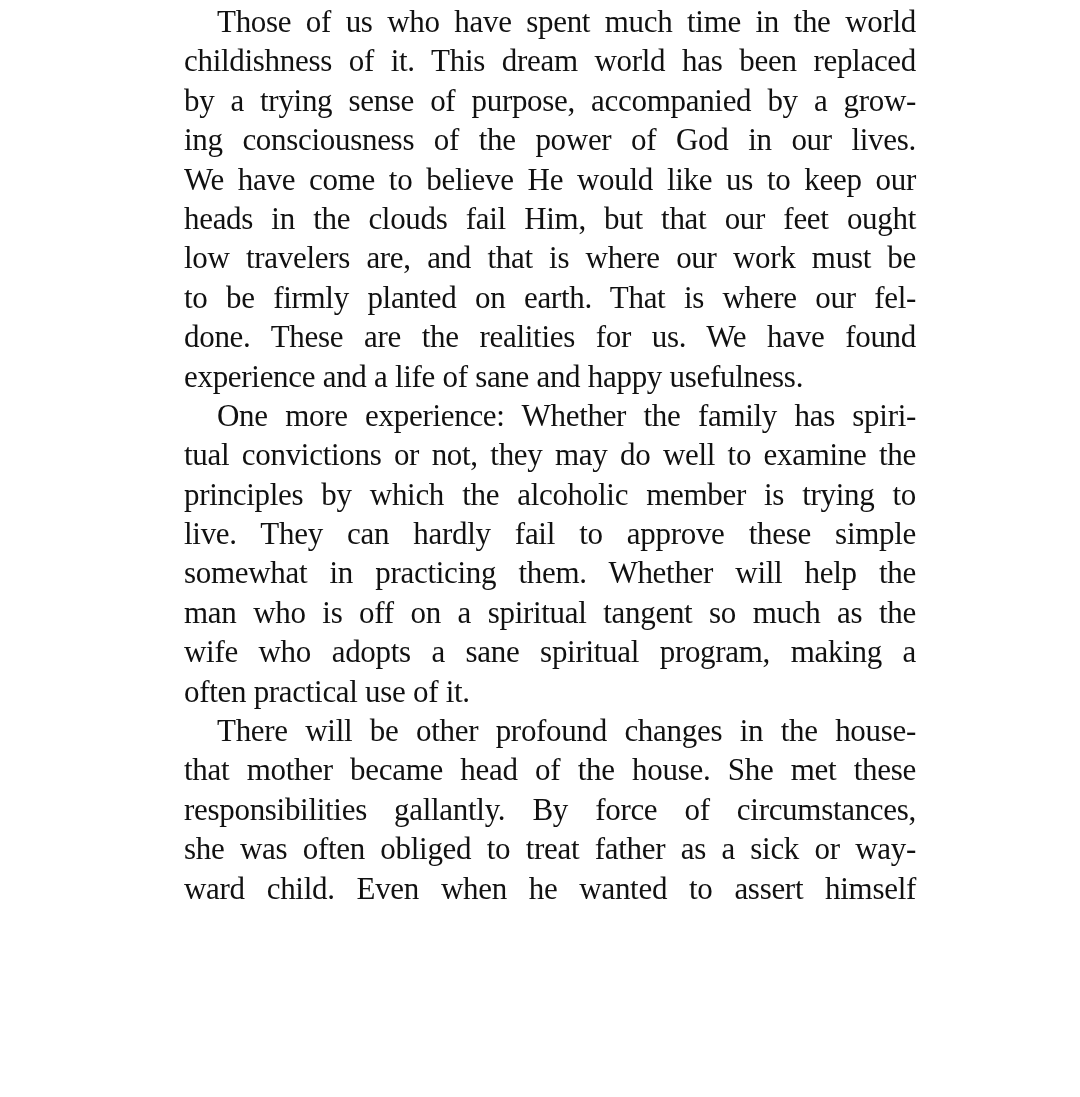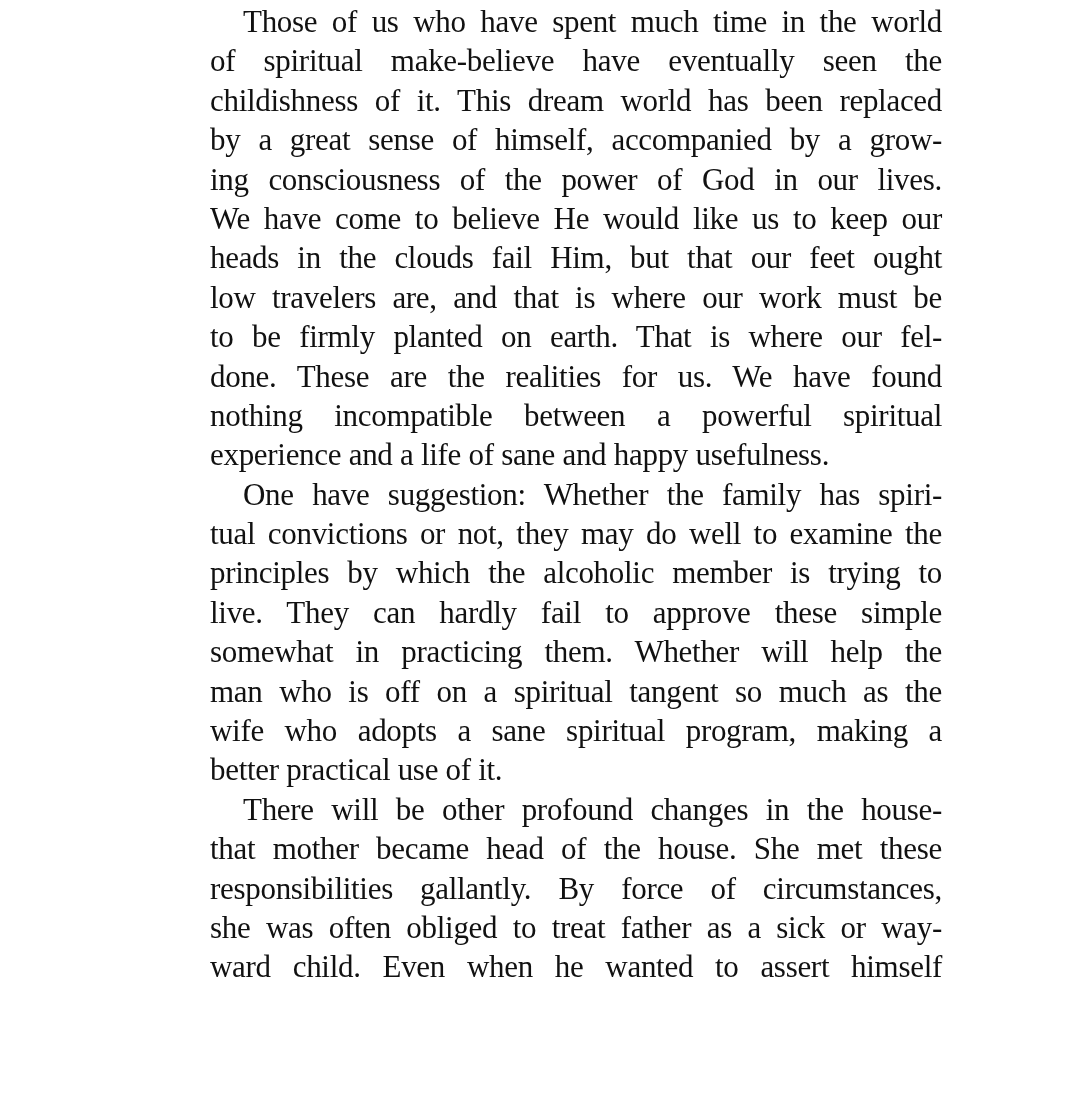--- a/index.html
+++ b/index.html
@@ -8,21 +8,21 @@
       background: #ffffff;
     }
     body {
       width: 1080px;
       height: 1097px;
       overflow: hidden;
       position: relative;
     }
     .page {
       position: absolute;
-      left: 210px;
+      left: 184px;
       top: 2px;
       width: 732px;
       font-family: "Liberation Serif", "DejaVu Serif", serif;
       font-size: 31px;
       color: #111111;
     }
     .para {
       margin: 0;
     }
     .line {
@@ -42,42 +42,40 @@
       text-align-last: left;
     }
   </style>
 </head>
 <body>
 
 <div class="page">
 
   <div class="para">
     <span class="line indent">Those of us who have spent much time in the world</span>
-    <span class="line">of spiritual make-believe have eventually seen the</span>
     <span class="line">childishness of it. This dream world has been replaced</span>
-    <span class="line">by a great sense of himself, accompanied by a grow-</span>
+    <span class="line">by a trying sense of purpose, accompanied by a grow-</span>
     <span class="line">ing consciousness of the power of God in our lives.</span>
     <span class="line">We have come to believe He would like us to keep our</span>
     <span class="line">heads in the clouds fail Him, but that our feet ought</span>
     <span class="line">low travelers are, and that is where our work must be</span>
     <span class="line">to be firmly planted on earth. That is where our fel-</span>
     <span class="line">done. These are the realities for us. We have found</span>
-    <span class="line">nothing incompatible between a powerful spiritual</span>
     <span class="line last">experience and a life of sane and happy usefulness.</span>
   </div>
 
   <div class="para">
-    <span class="line indent">One have suggestion: Whether the family has spiri-</span>
+    <span class="line indent">One more experience: Whether the family has spiri-</span>
     <span class="line">tual convictions or not, they may do well to examine the</span>
     <span class="line">principles by which the alcoholic member is trying to</span>
     <span class="line">live. They can hardly fail to approve these simple</span>
     <span class="line">somewhat in practicing them. Whether will help the</span>
     <span class="line">man who is off on a spiritual tangent so much as the</span>
     <span class="line">wife who adopts a sane spiritual program, making a</span>
-    <span class="line last">better practical use of it.</span>
+    <span class="line last">often practical use of it.</span>
   </div>
 
   <div class="para">
     <span class="line indent">There will be other profound changes in the house-</span>
     <span class="line">that mother became head of the house. She met these</span>
     <span class="line">responsibilities gallantly. By force of circumstances,</span>
     <span class="line">she was often obliged to treat father as a sick or way-</span>
     <span class="line">ward child. Even when he wanted to assert himself</span>
   </div>
 

